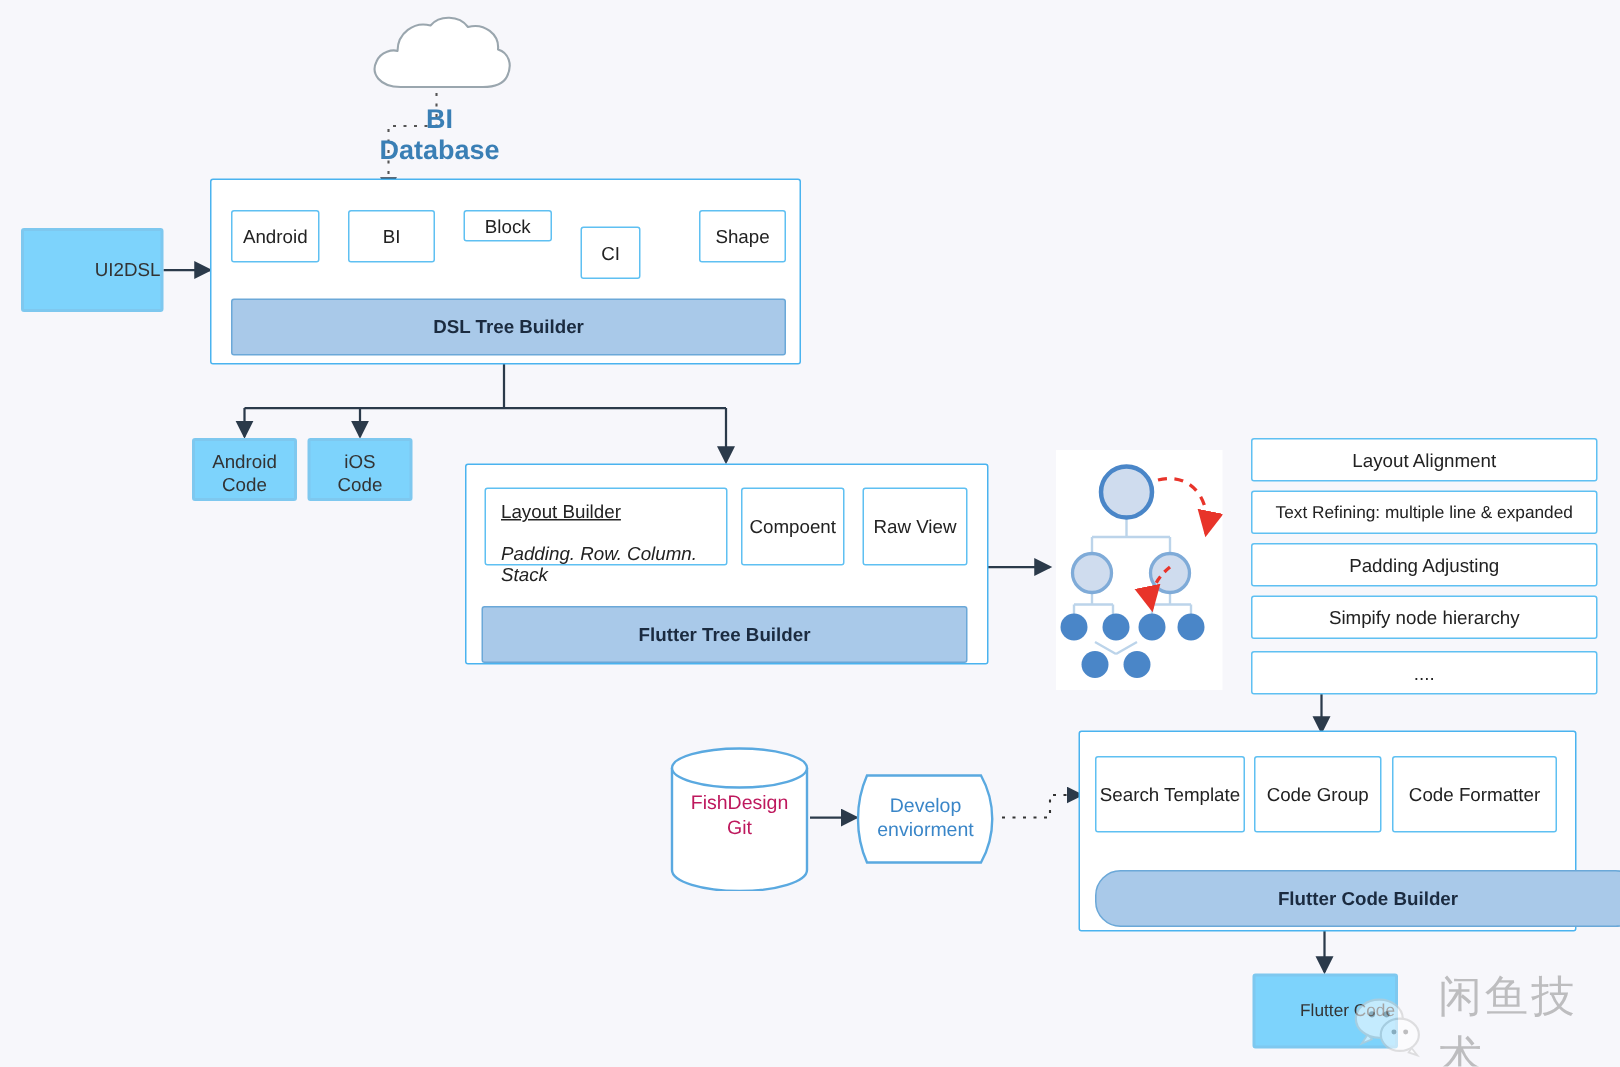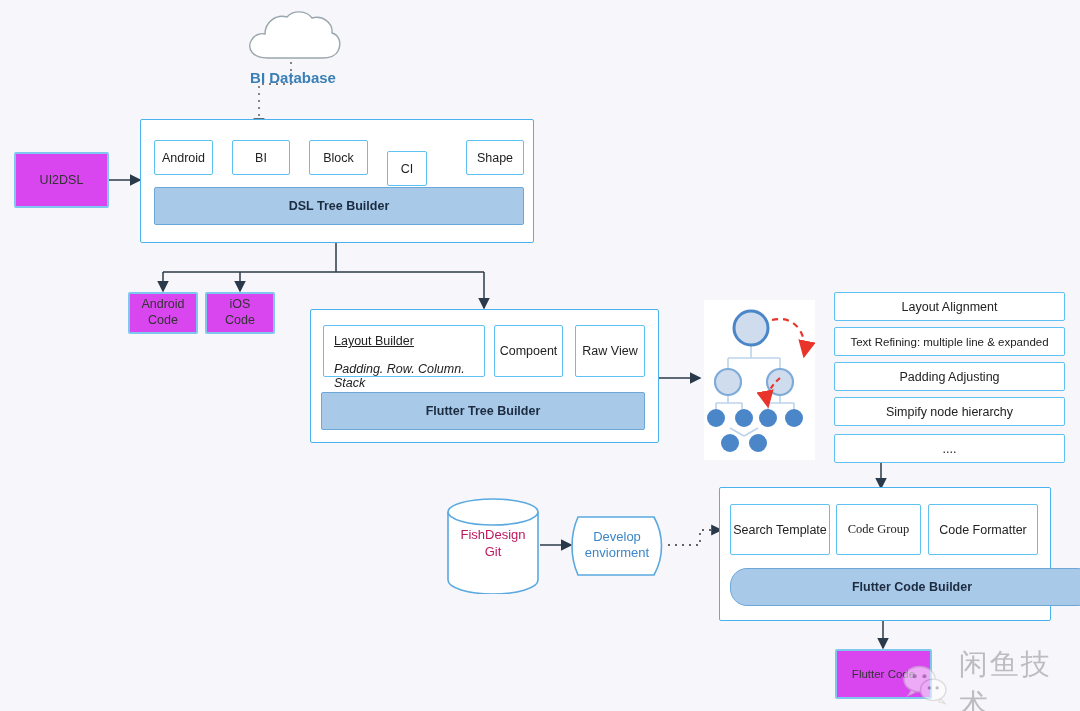--- a/index.html
+++ b/index.html
@@ -8,27 +8,27 @@
     background:#f7f7fb;
     font-family:"Liberation Sans","DejaVu Sans",sans-serif;
     position:relative;overflow:hidden;
   }
   #stage{position:absolute;left:0;top:0;width:1080px;height:711px;}
   svg.edges{position:absolute;left:0;top:0;width:1080px;height:711px;pointer-events:none;}
 
   .node{position:absolute;box-sizing:border-box;display:flex;align-items:center;justify-content:center;text-align:center;}
   .panel{border:1.5px solid #4ab3ef;background:#ffffff;border-radius:2px;}
   .wbox{border:1.5px solid #5fc0f2;background:#ffffff;border-radius:2px;color:#222;font-size:12.5px;}
-  .graybox{border:2px solid #7ec8ef;background:#d946ef;color:#333;font-size:12.5px;border-radius:2px;}
-  .bluebar{border:1px solid #6ba8d8;background:#a9c9e9;color:#1b2b40;font-weight:bold;font-size:12.5px;border-radius:2px;}
+  .graybox{border:2px solid #7ec8ef;background:#7dd3fc;color:#333;font-size:12.5px;border-radius:2px;justify-content:flex-end;}
+  .bluebar{border:1px solid #6ba8d8;background:#a9c9e9;color:#1b2b40;font-weight:bold;font-size:12.5px;border-radius:2px;margin-top:12px;}
   .two-line{line-height:1.25;}
 
   
   .cloud{position:absolute;}
-  .cloud-text{position:absolute;color:#3a7fb5;font-size:15px;font-weight:bold;}
+  .cloud-text{position:absolute;color:#3a7fb5;font-size:18px;font-weight:bold;}
 
   
   .cyl{position:absolute;}
   .cyl-text{position:absolute;color:#be185d;font-size:13px;text-align:center;line-height:1.3;}
 
   
   .wave{position:absolute;}
   .wave-text{position:absolute;color:#3a86c8;font-size:13px;text-align:center;line-height:1.25;}
 
   
@@ -97,21 +97,21 @@
   </div>
 
   <div class="panel" style="position:absolute;left:140px;top:119px;width:392px;height:122px;"></div>
 
   <div class="node wbox" style="left:154px;top:140px;width:59px;height:35px;">
     <span>Android</span>
   </div>
   <div class="node wbox" style="left:232px;top:140px;width:58px;height:35px;">
     <span>BI</span>
   </div>
-  <div class="node wbox" style="left:309px;top:140px;width:59px;height:35px;">
+  <div class="node wbox" style="left:309px;top:140px;width:59px;height:21px;">
     <span>Block</span>
   </div>
   <div class="node wbox" style="left:387px;top:151px;width:40px;height:35px;align-items:center;">
     <span>CI</span>
   </div>
   <div class="node wbox" style="left:466px;top:140px;width:58px;height:35px;">
     <span>Shape</span>
   </div>
 
   <div class="node bluebar" style="left:154px;top:187px;width:370px;height:38px;">
@@ -205,21 +205,21 @@
   <div class="wave-text" style="left:570px;top:529px;width:94px;">
     <div>Develop</div>
     <div>enviorment</div>
   </div>
 
   <div class="panel" style="position:absolute;left:719px;top:487px;width:330px;height:132px;"></div>
 
   <div class="node wbox" style="left:730px;top:504px;width:100px;height:51px;">
     <span>Search Template</span>
   </div>
-  <div class="node wbox" style="left:836px;top:504px;width:85px;height:51px;font-family:Liberation Serif, serif;">
+  <div class="node wbox" style="left:836px;top:504px;width:85px;height:51px;">
     <span>Code Group</span>
   </div>
   <div class="node wbox" style="left:928px;top:504px;width:110px;height:51px;">
     <span>Code Formatter</span>
   </div>
 
   <div class="node bluebar" style="left:730px;top:568px;width:364px;height:38px;border-radius:17px;">
     <span>Flutter Code Builder</span>
   </div>
 

